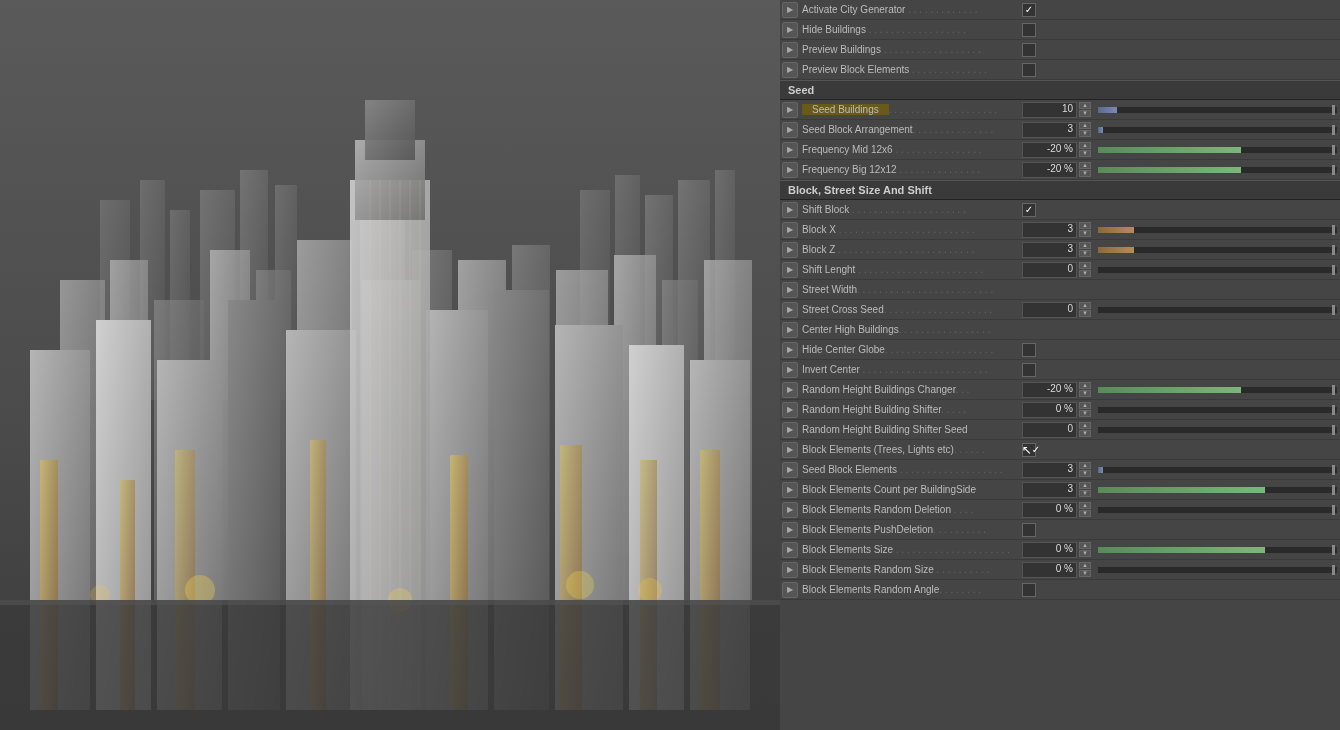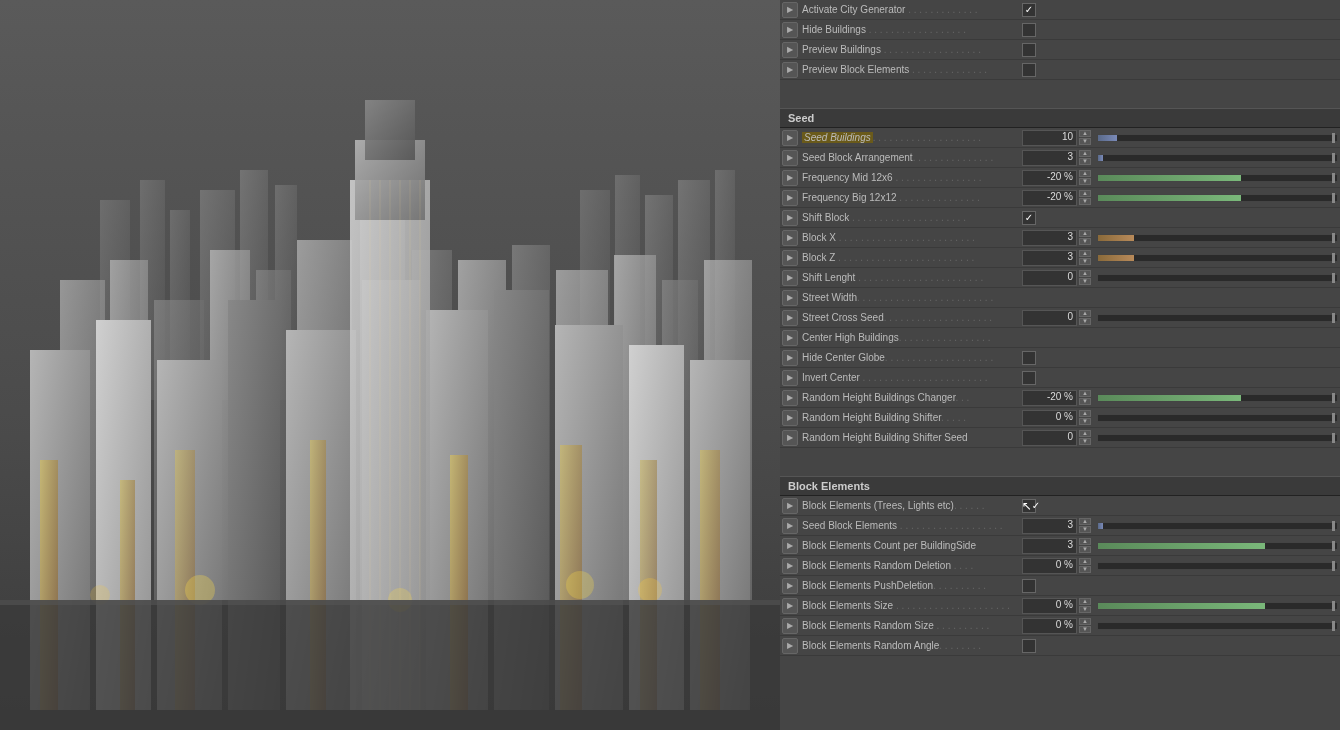--- a/index.html
+++ b/index.html
@@ -53,21 +53,20 @@
 
     
     .section-header {
       background: #3a3a3a;
       color: #ccc;
       padding: 3px 8px;
       font-weight: bold;
       font-size: 11px;
       border-top: 1px solid #555;
       border-bottom: 1px solid #222;
-      margin-top: 28px;
     }
 
     
     .prop-row {
       display: flex;
       align-items: center;
       height: 20px;
       border-bottom: 1px solid #3a3a3a;
       padding: 0 2px;
       background: #454545;
@@ -325,21 +324,21 @@
         <div class="prop-checkbox"></div>
       </div>
       <div class="prop-row">
         <div class="prop-icon">▶</div>
         <div class="prop-label">Preview Block Elements<span class="dots"> . . . . . . . . . . . . . .</span></div>
         <div class="prop-checkbox"></div>
       </div>
       <div class="section-header">Seed</div>
       <div class="prop-row">
         <div class="prop-icon">▶</div>
-        <div class="prop-label"><span style="background:#6a5a1a;padding:1px 2px;font-style:italic;">Seed Buildings</span><span class="dots">. . . . . . . . . . . . . . . . . . . .</span></div>
+        <div class="prop-label"><span style="background:#6a5a1a;padding:1px 10px;">Seed Buildings</span><span class="dots">. . . . . . . . . . . . . . . . . . . .</span></div>
         <div class="prop-value-group">
           <div class="prop-number">10</div>
           <div class="prop-spinner">
             <div class="spin-up">▲</div>
             <div class="spin-down">▼</div>
           </div>
           <div class="slider-container">
             <div class="slider-fill blue" style="width: 8%;"></div>
             <div class="slider-tick"></div>
           </div>
@@ -383,20 +382,21 @@
           <div class="prop-spinner">
             <div class="spin-up">▲</div>
             <div class="spin-down">▼</div>
           </div>
           <div class="slider-container">
             <div class="slider-fill " style="width: 60%;"></div>
             <div class="slider-tick"></div>
           </div>
         </div>
       </div>
+      <div class="section-header">Block, Street Size And Shift</div>
       <div class="prop-row">
         <div class="prop-icon">▶</div>
         <div class="prop-label">Shift Block<span class="dots"> . . . . . . . . . . . . . . . . . . . . .</span></div>
         <div class="prop-checkbox checked"></div>
       </div>
       <div class="prop-row">
         <div class="prop-icon">▶</div>
         <div class="prop-label">Block X<span class="dots"> . . . . . . . . . . . . . . . . . . . . . . . . .</span></div>
         <div class="prop-value-group">
           <div class="prop-number">3</div>
@@ -511,21 +511,20 @@
           <div class="prop-spinner">
             <div class="spin-up">▲</div>
             <div class="spin-down">▼</div>
           </div>
           <div class="slider-container">
             <div class="slider-fill " style="width: 0%;"></div>
             <div class="slider-tick"></div>
           </div>
         </div>
       </div>
-      <div class="section-header">Block Elements</div>
       <div class="prop-row">
         <div class="prop-icon">▶</div>
         <div class="prop-label">Block Elements (Trees, Lights etc)<span class="dots">. . . . . .</span></div>
         <div class="prop-checkbox checked">
           <span style="margin-left: 4px; color: rgb(255, 255, 255); font-size: 12px;">↖</span>
         </div>
       </div>
       <div class="prop-row">
         <div class="prop-icon">▶</div>
         <div class="prop-label">Seed Block Elements<span class="dots"> . . . . . . . . . . . . . . . . . . .</span></div>

